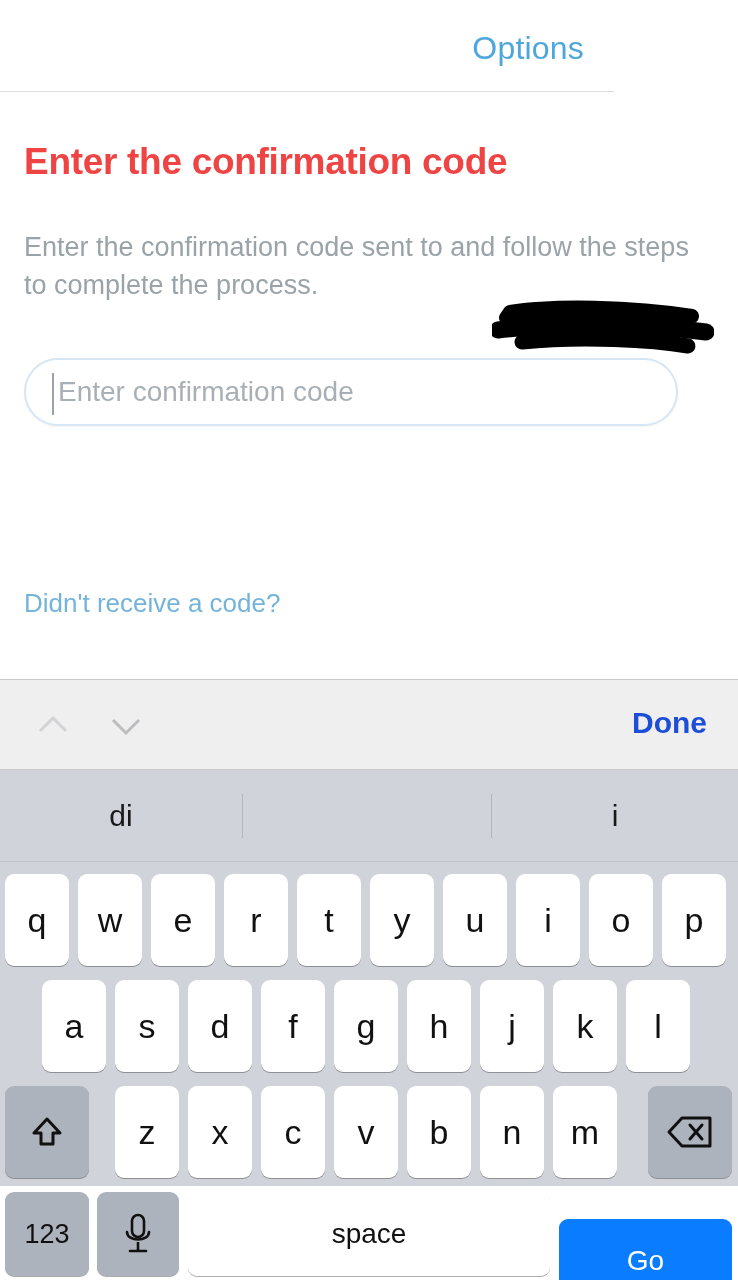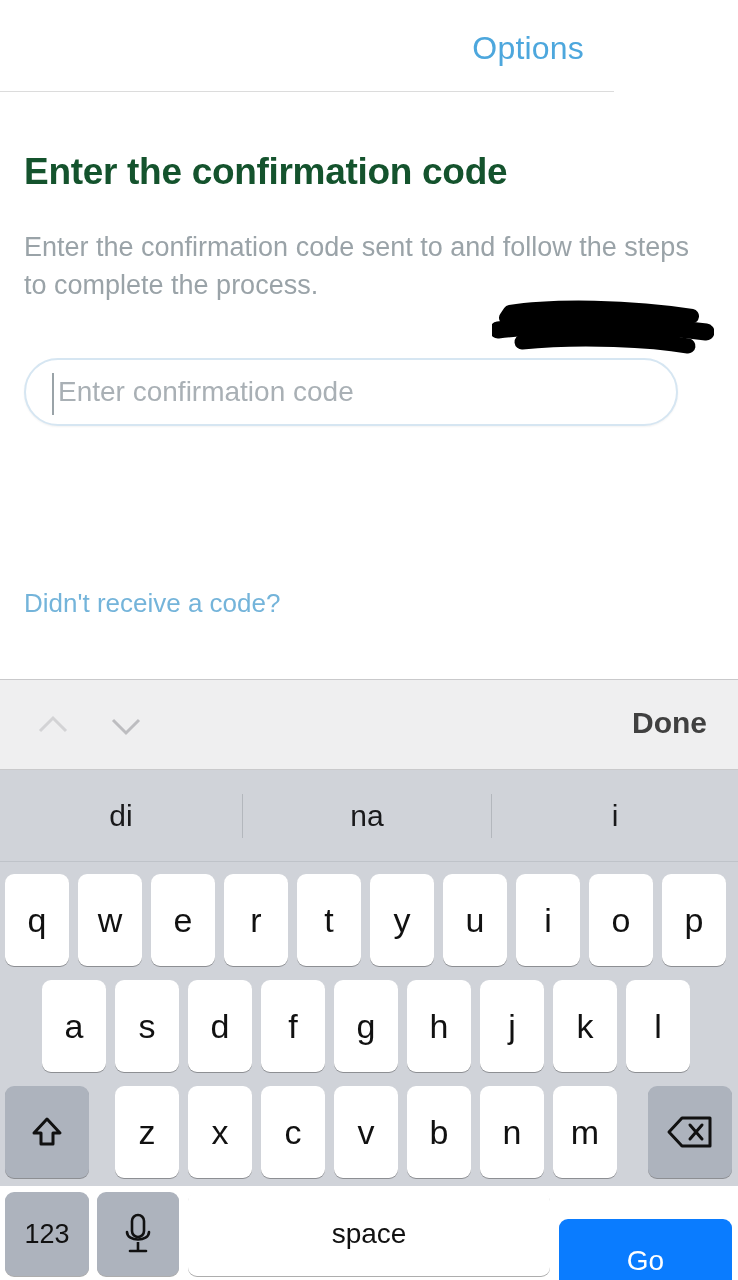--- a/index.html
+++ b/index.html
@@ -27,23 +27,23 @@
     font-family: "Liberation Sans", sans-serif;
   }
 
   
   .content {
     position: absolute; left: 0; top: 93px;
     width: 738px; height: 585px;
     background: #ffffff;
   }
   .page-title {
-    position: absolute; left: 24px; top: 58px;
+    position: absolute; left: 24px; top: 48px;
     font-size: 37px; font-weight: bold;
-    color: #14532d; letter-spacing: -0.3px;
+    color: #ef4444; letter-spacing: -0.3px;
   }
   .page-desc {
     position: absolute; left: 24px; top: 135px;
     width: 690px;
     font-size: 27px;
     line-height: 38px;
     color: #9aa3a8;
   }
   .redaction {
     position: absolute; left: 492px; top: 207px;
@@ -102,21 +102,21 @@
   .chev {
     position: absolute; top: 26px;
     width: 40px; height: 40px;
     cursor: pointer;
   }
   .chev-up { left: 33px; }
   .chev-down { left: 106px; }
   .done-btn {
     position: absolute; right: 31px; top: 26px;
     font-size: 30px; font-weight: bold;
-    color: #404040; background: none; border: none;
+    color: #1d4ed8; background: none; border: none;
     cursor: pointer;
     font-family: "Liberation Sans", sans-serif;
     text-align: center;
   }
 
   
   .keyboard {
     position: absolute; left: 0; top: 770px;
     width: 738px; height: 416px;
     background: #d0d3d9;
@@ -204,21 +204,20 @@
     </svg>
   </div>
   <button class="done-btn">Done</button>
 </div>
 
 <div class="keyboard">
 
   <div class="predict">
     <div class="predict-item" style="left:0px;width:242px;">di</div>
     <div class="predict-sep" style="left:242px;"></div>
-    <div class="predict-item" style="left:243px;width:248px;">na</div>
     <div class="predict-sep" style="left:491px;"></div>
     <div class="predict-item" style="left:492px;width:246px;">i</div>
   </div>
 
   <div class="key" style="left:5px;top:104px;width:64px;height:92px;">q</div>
   <div class="key" style="left:78px;top:104px;width:64px;height:92px;">w</div>
   <div class="key" style="left:151px;top:104px;width:64px;height:92px;">e</div>
   <div class="key" style="left:224px;top:104px;width:64px;height:92px;">r</div>
   <div class="key" style="left:297px;top:104px;width:64px;height:92px;">t</div>
   <div class="key" style="left:370px;top:104px;width:64px;height:92px;">y</div>

